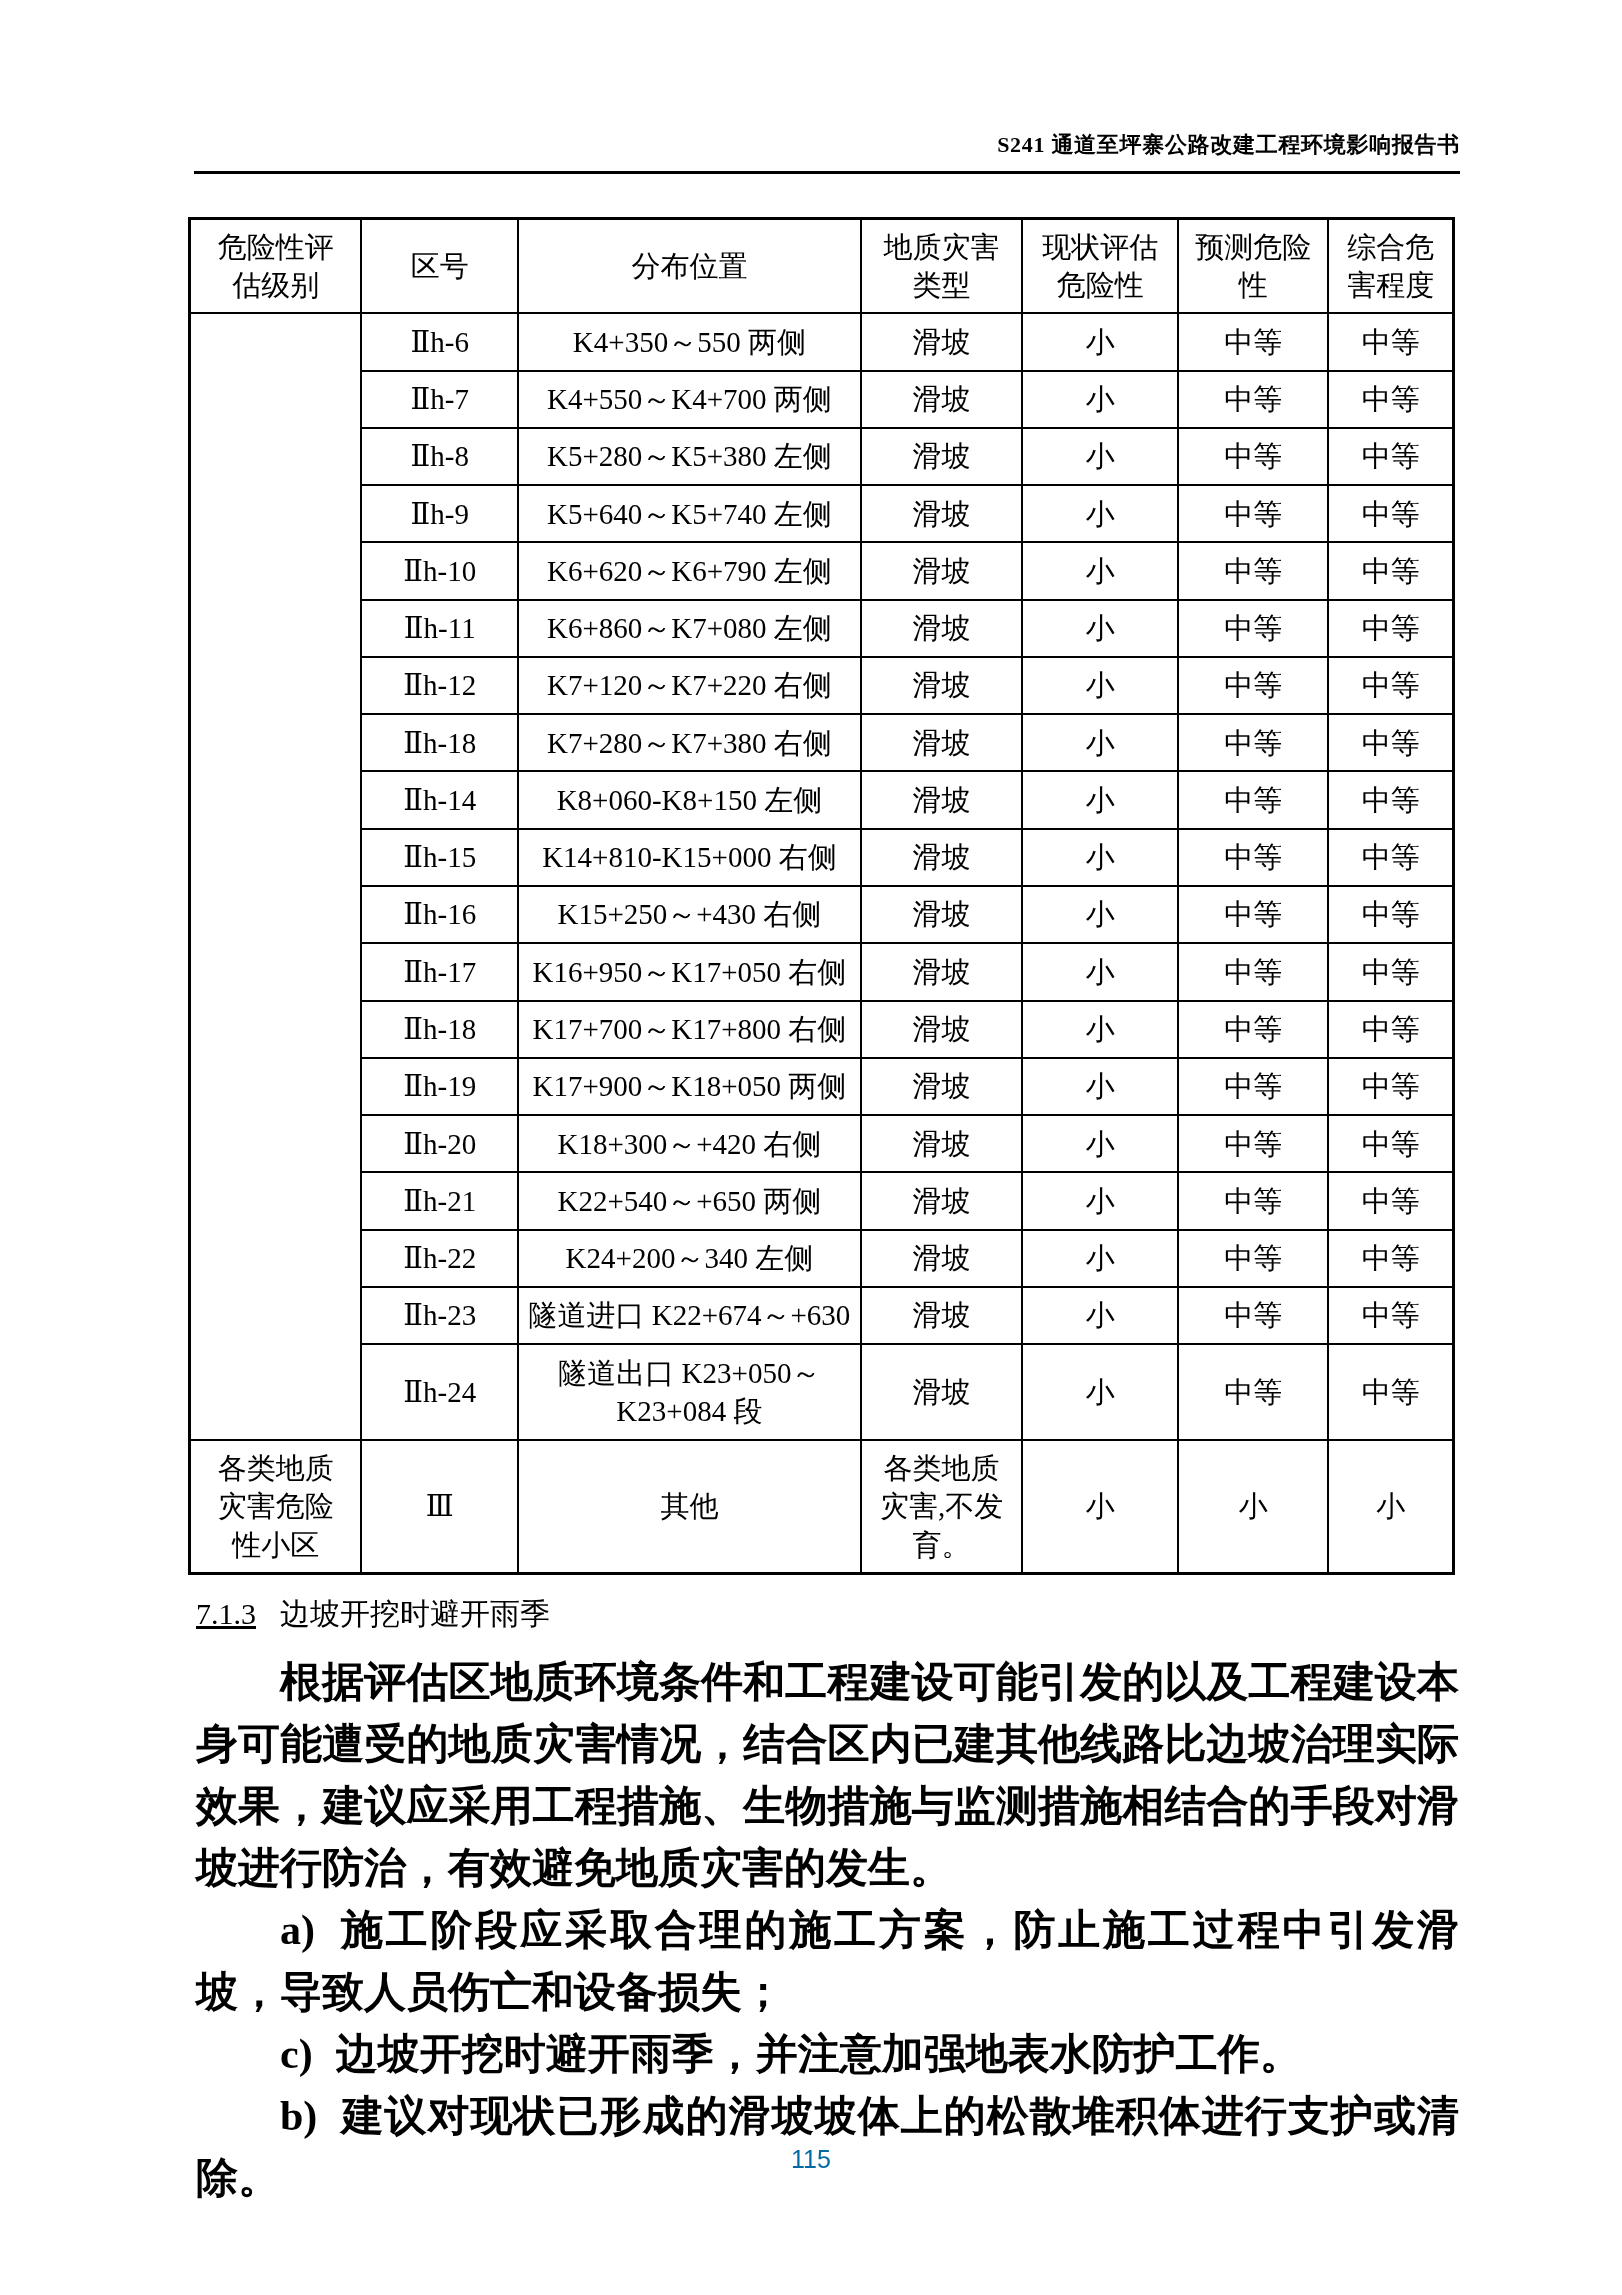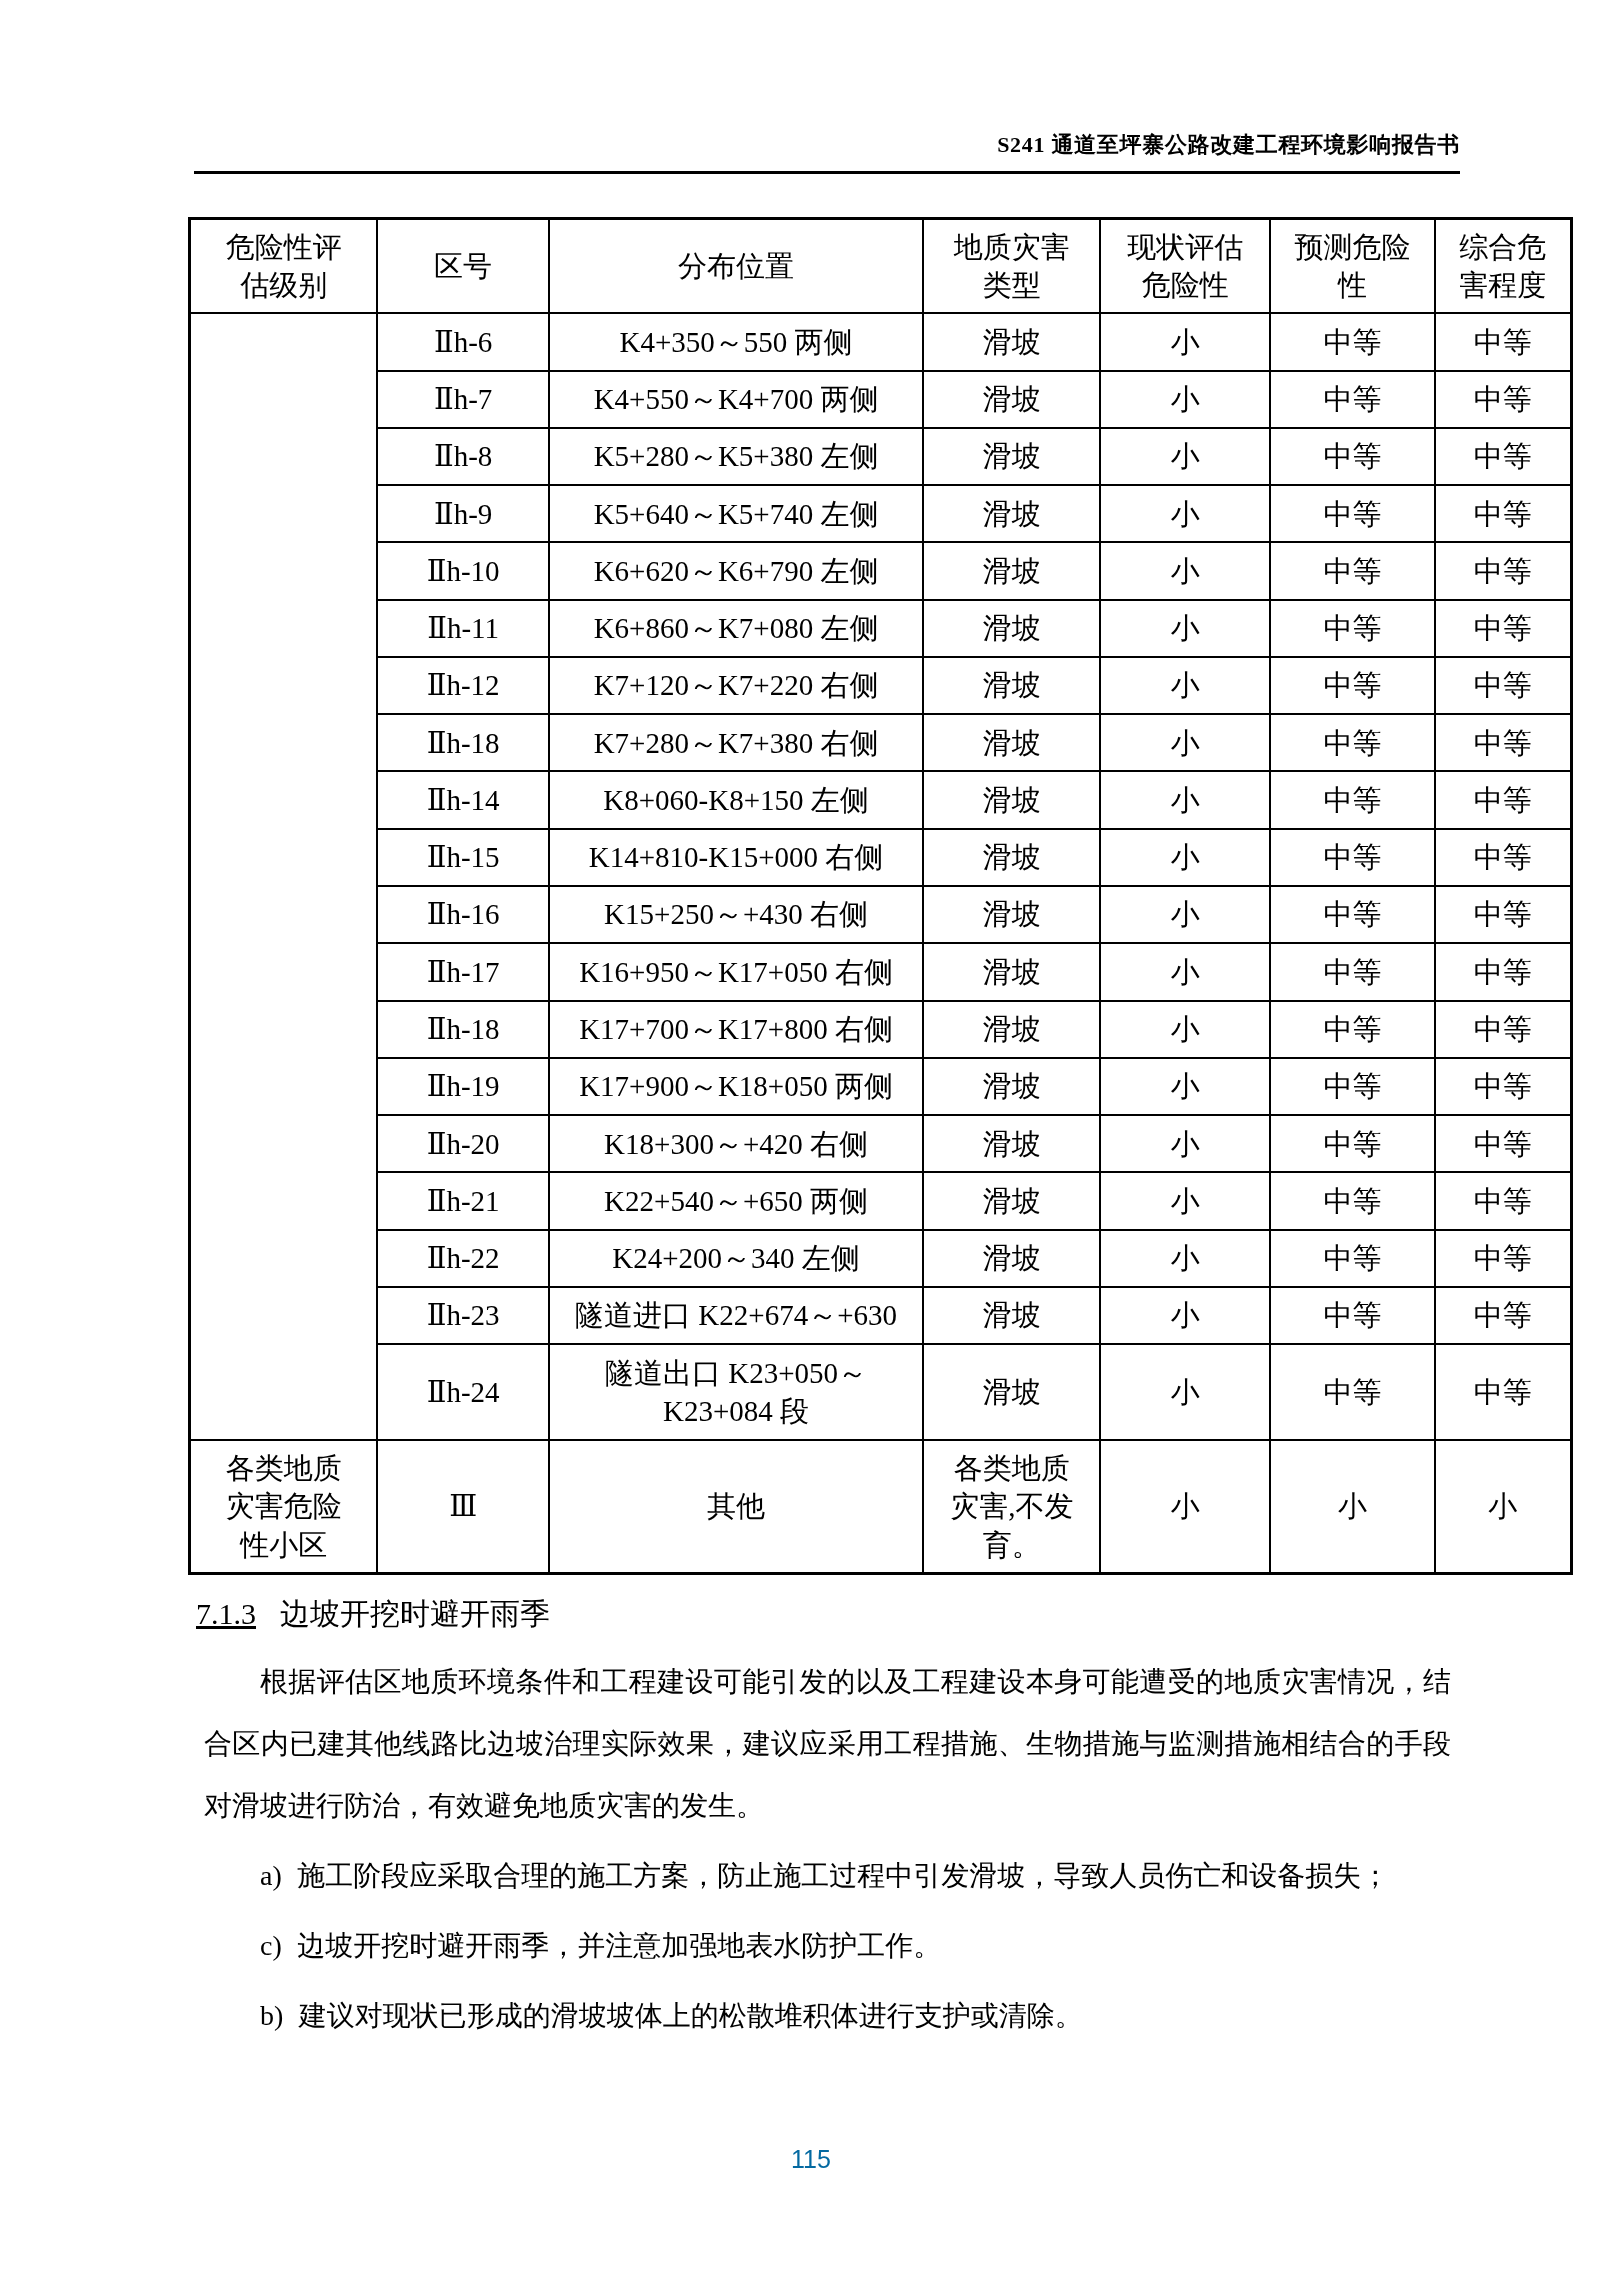--- a/index.html
+++ b/index.html
@@ -40,21 +40,21 @@
     left: 194px;
     width: 1266px;
     height: 3.3px;
     background: #000000;
   }
   
   table.hazard {
     position: absolute;
     top: 217px;
     left: 188px;
-    width: 1385px;
+    width: 1267px;
     border-collapse: collapse;
     table-layout: fixed;
     border: 3.3px solid #000000;
   }
   table.hazard th,
   table.hazard td {
     border: 2px solid #000000;
     border-top-width: 2.6px;
     border-bottom-width: 2.6px;
     text-align: center;
@@ -83,25 +83,26 @@
     margin: 0 0 18.3px 0;
     font-size: 30px;
     font-weight: 500;
     line-height: 1.25;
   }
   .section-heading .sec-num {
     margin-right: 0.8em;
     text-decoration: underline;
   }
   .main p {
-    margin: 8px;
-    font-size: 28px;
+    margin: 0;
+    font-size: 42px;
     line-height: 62px;
     text-align: justify;
     text-indent: 2em;
+    font-weight: bold;
   }
   .main p .item-marker {
     margin-right: 0.55em;
   }
   
   .page-number {
     position: absolute;
     top: 2145px;
     left: 0;
     width: 1622px;

